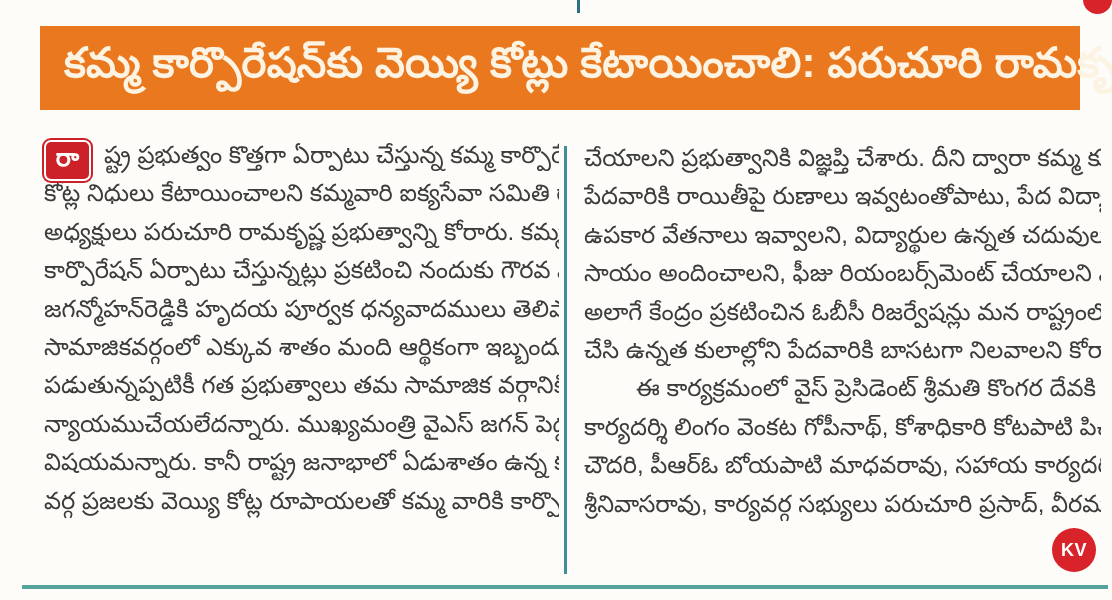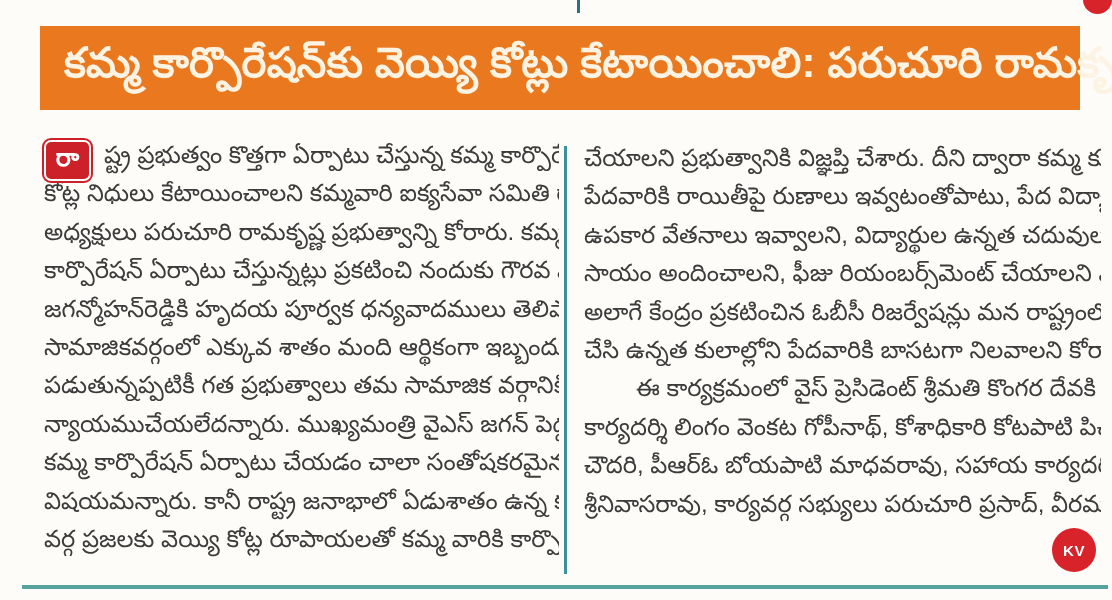--- a/index.html
+++ b/index.html
@@ -86,21 +86,21 @@
   .bottom-rule{
     position:absolute;left:22px;top:585px;
     width:1086px;height:4px;
     background:var(--rule2);
   }
   .kv-badge{
     position:absolute;left:1052px;top:528px;
     width:44px;height:44px;border-radius:50%;
     background:var(--red);
     display:flex;align-items:center;justify-content:center;
-    color:#ffffff;font-weight:bold;font-size:15px;
+    color:#ffffff;font-weight:bold;font-size:18px;
     letter-spacing:0.5px;
   }
 </style>
 </head>
 <body>
 
 <div class="page">
 
   <div class="top-tick"></div>
   <div class="corner-dot"></div>
@@ -114,21 +114,20 @@
       <span>రా</span>
     </div>
   <div class="tline inset">ష్ట్ర ప్రభుత్వం కొత్తగా ఏర్పాటు చేస్తున్న కమ్మ కార్పొరేషన్‌కి వెయ్యి</div>
       <div class="tline">కోట్ల నిధులు కేటాయించాలని కమ్మవారి ఐక్యసేవా సమితి రాష్ట్ర వ్యవస్థాపక</div>
       <div class="tline">అధ్యక్షులు పరుచూరి రామకృష్ణ ప్రభుత్వాన్ని కోరారు.  కమ్మవారికి ఓ</div>
       <div class="tline">కార్పొరేషన్ ఏర్పాటు చేస్తున్నట్లు ప్రకటించి నందుకు గౌరవ ముఖ్యమంత్రి</div>
       <div class="tline">జగన్మోహన్‌రెడ్డికి హృదయ పూర్వక ధన్యవాదములు తెలిపారు. తమ</div>
       <div class="tline">సామాజికవర్గంలో ఎక్కువ శాతం మంది ఆర్థికంగా ఇబ్బందులు</div>
       <div class="tline">పడుతున్నప్పటికీ గత ప్రభుత్వాలు తమ సామాజిక వర్గానికి ఎటువంటి</div>
       <div class="tline">న్యాయముచేయలేదన్నారు. ముఖ్యమంత్రి వైఎస్ జగన్ పెద్ద మనసుతో</div>
-      <div class="tline">కమ్మ కార్పొరేషన్ ఏర్పాటు చేయడం చాలా సంతోషకరమైన</div>
       <div class="tline">విషయమన్నారు. కానీ రాష్ట్ర జనాభాలో ఏడుశాతం ఉన్న కమ్మ సామాజిక</div>
       <div class="tline">వర్గ ప్రజలకు వెయ్యి కోట్ల రూపాయలతో కమ్మ వారికి కార్పొరేషన్ ఏర్పాటు</div>
     </div>
 
   <div class="col-rule"></div>
 
   <div class="column col-right">
       <div class="tline">చేయాలని ప్రభుత్వానికి విజ్ఞప్తి చేశారు. దీని ద్వారా కమ్మ కులంలోని</div>
       <div class="tline">పేదవారికి రాయితీపై రుణాలు ఇవ్వటంతోపాటు, పేద విద్యార్థులకు</div>
       <div class="tline">ఉపకార వేతనాలు ఇవ్వాలని, విద్యార్థుల ఉన్నత చదువులకు ఉదారంగా</div>

